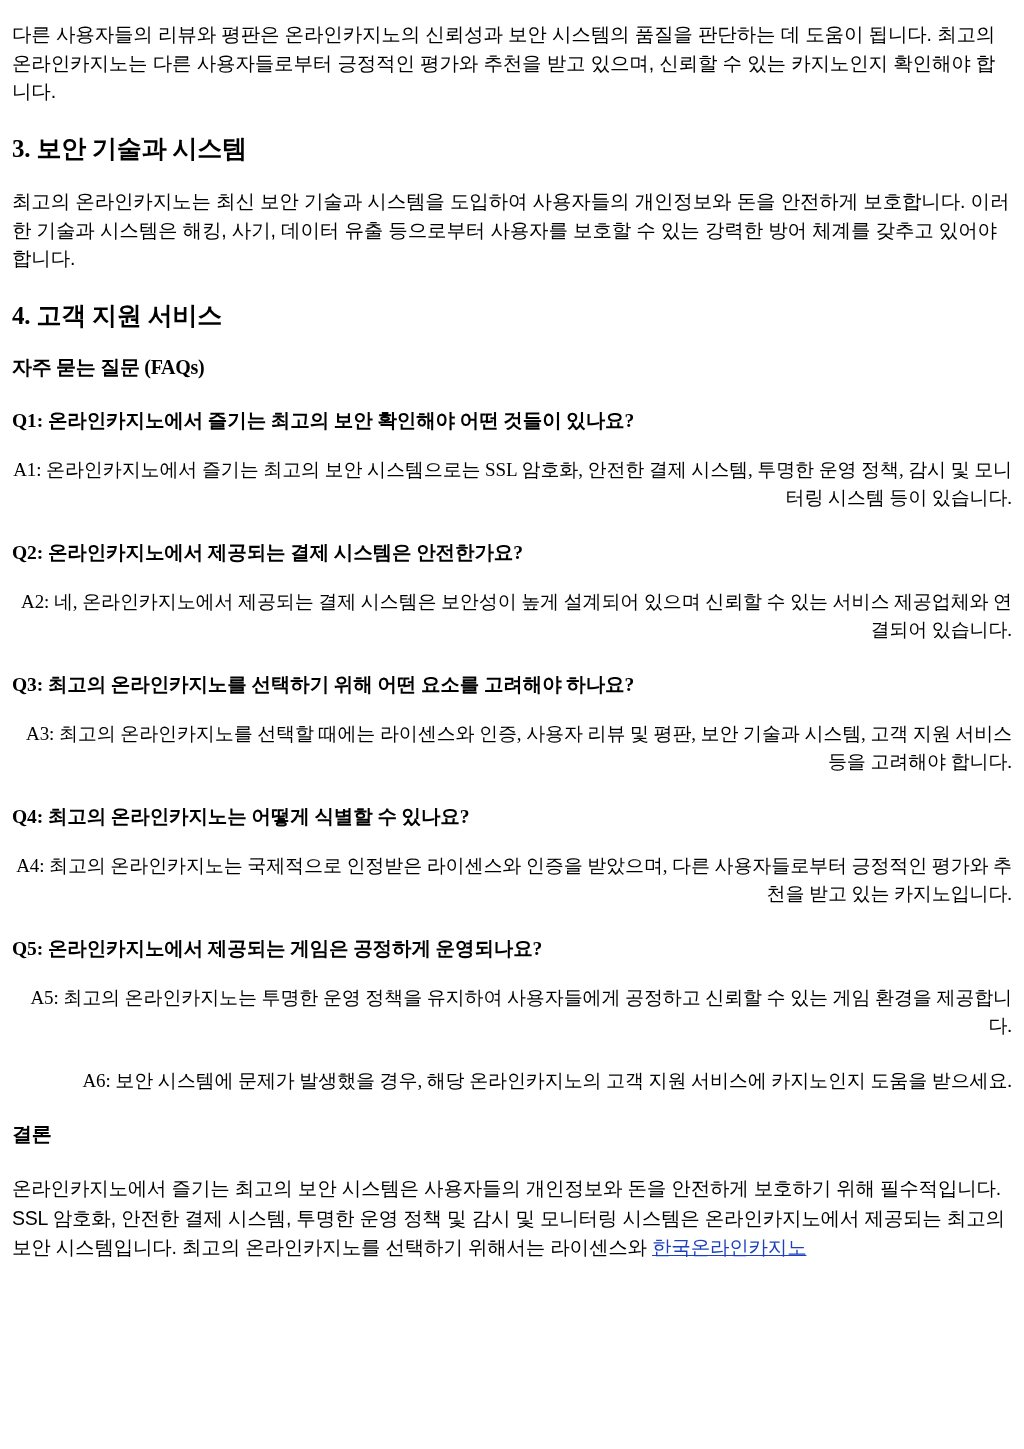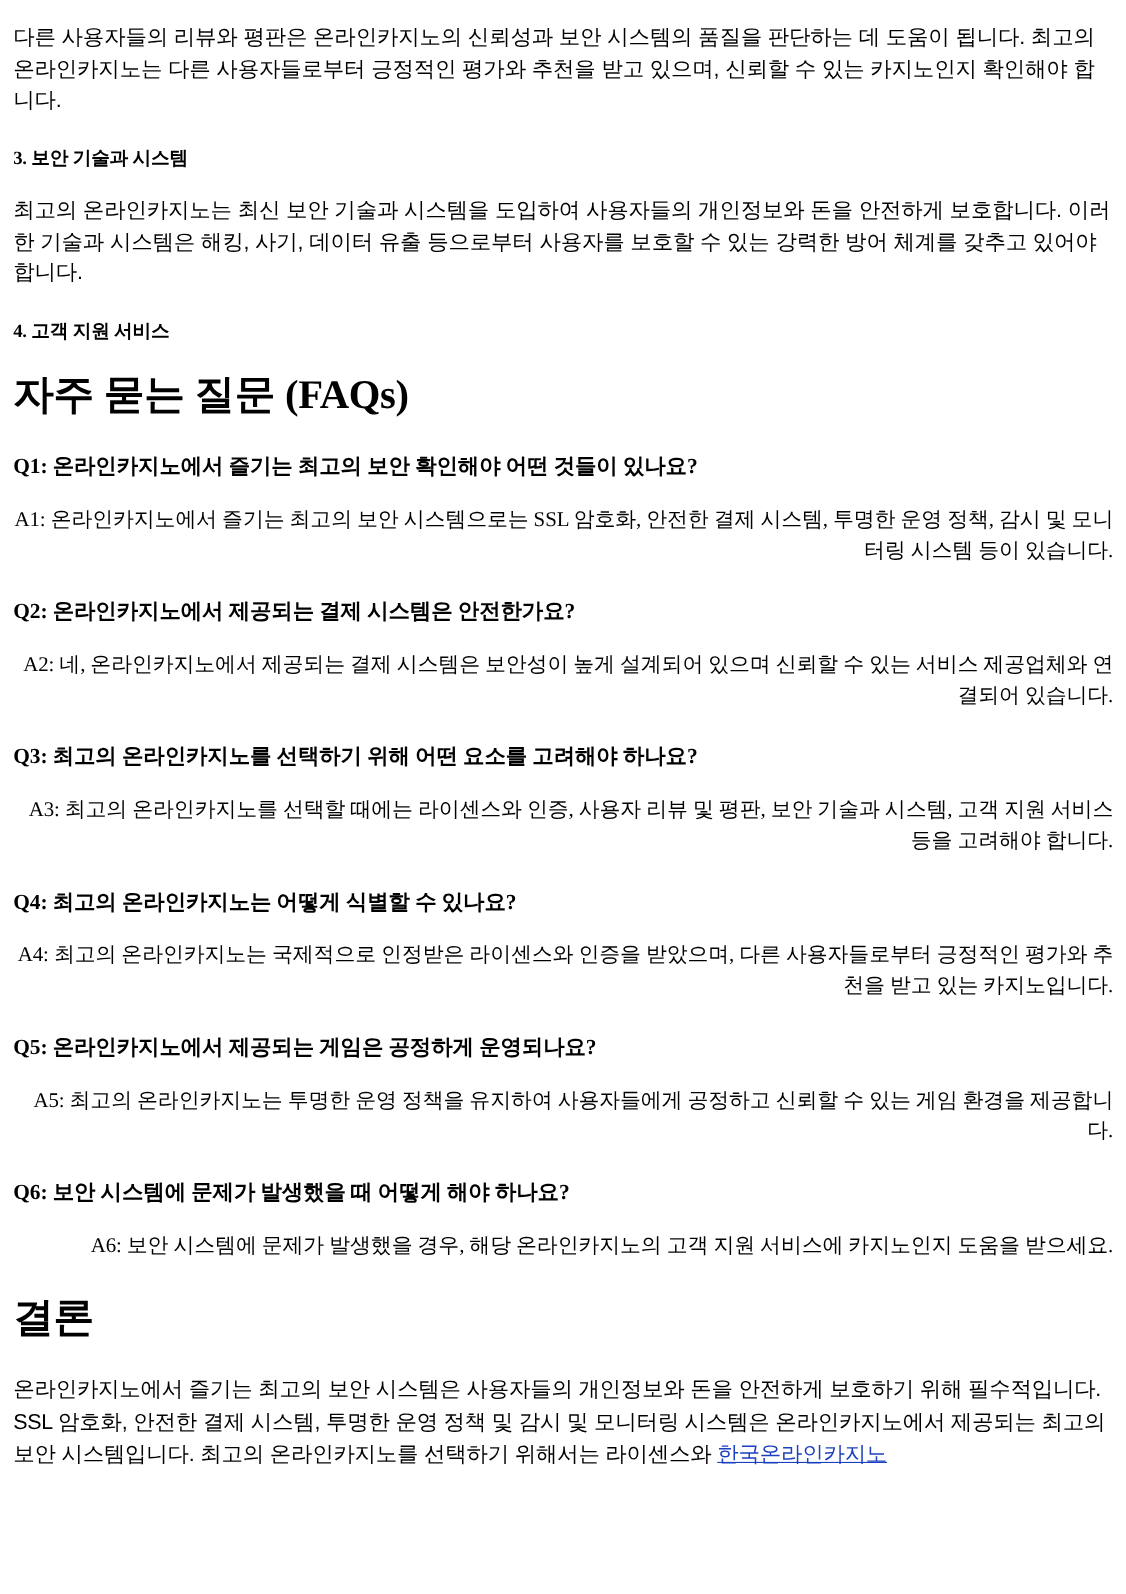--- a/index.html
+++ b/index.html
@@ -23,28 +23,28 @@
     font-family: "Liberation Sans", sans-serif;
     font-size: 19.5px;
     line-height: 1.47;
     margin: 0 0 26px 0;
     text-align: left;
     letter-spacing: -0.15px;
   }
   h3.section-heading {
     font-family: "Liberation Serif", serif;
     font-weight: bold;
-    font-size: 17px;
+    font-size: 25px;
     margin: 0 0 22px 0;
     letter-spacing: -0.2px;
   }
   h2.major-heading {
     font-family: "Liberation Serif", serif;
     font-weight: bold;
-    font-size: 37px;
+    font-size: 20px;
     margin: 0 0 26px 0;
     letter-spacing: -0.3px;
   }
   h4.faq-question {
     font-family: "Liberation Serif", serif;
     font-weight: bold;
     font-size: 19.5px;
     margin: 0 0 22px 0;
     letter-spacing: -0.1px;
   }
@@ -90,20 +90,19 @@
 
   <h4 class="faq-question">Q3: 최고의 온라인카지노를 선택하기 위해 어떤 요소를 고려해야 하나요?</h4>
   <p class="faq-answer">A3: 최고의 온라인카지노를 선택할 때에는 라이센스와 인증, 사용자 리뷰 및 평판, 보안 기술과 시스템, 고객 지원 서비스 등을 고려해야 합니다.</p>
 
   <h4 class="faq-question">Q4: 최고의 온라인카지노는 어떻게 식별할 수 있나요?</h4>
   <p class="faq-answer">A4: 최고의 온라인카지노는 국제적으로 인정받은 라이센스와 인증을 받았으며, 다른 사용자들로부터 긍정적인 평가와 추천을 받고 있는 카지노입니다.</p>
 
   <h4 class="faq-question">Q5: 온라인카지노에서 제공되는 게임은 공정하게 운영되나요?</h4>
   <p class="faq-answer">A5: 최고의 온라인카지노는 투명한 운영 정책을 유지하여 사용자들에게 공정하고 신뢰할 수 있는 게임 환경을 제공합니다.</p>
 
-  <h4 class="faq-question">Q6: 보안 시스템에 문제가 발생했을 때 어떻게 해야 하나요?</h4>
   <p class="faq-answer">A6: 보안 시스템에 문제가 발생했을 경우, 해당 온라인카지노의 고객 지원 서비스에 카지노인지 도움을 받으세요.</p>
 
   <h2 class="major-heading">결론</h2>
 
   <p class="conclusion-text"><span>온라인카지노에서 즐기는 최고의 보안 시스템은 사용자들의 개인정보와 돈을 안전하게 보호하기 위해 필수적입니다. SSL 암호화, 안전한 결제 시스템, 투명한 운영 정책 및 감시 및 모니터링 시스템은 온라인카지노에서 제공되는 최고의 보안 시스템입니다. 최고의 온라인카지노를 선택하기 위해서는 라이센스와 </span><a class="inline-link" href="#">한국온라인카지노</a></p>
 
 </div>
 
 </body></html>

